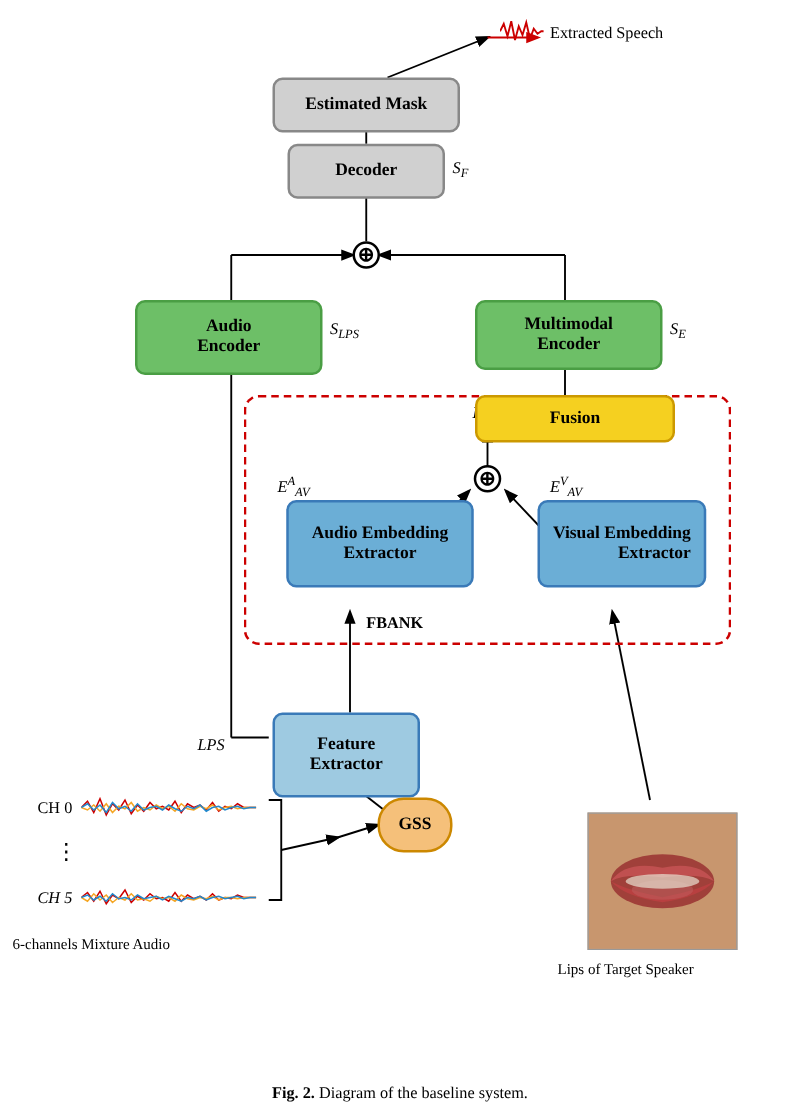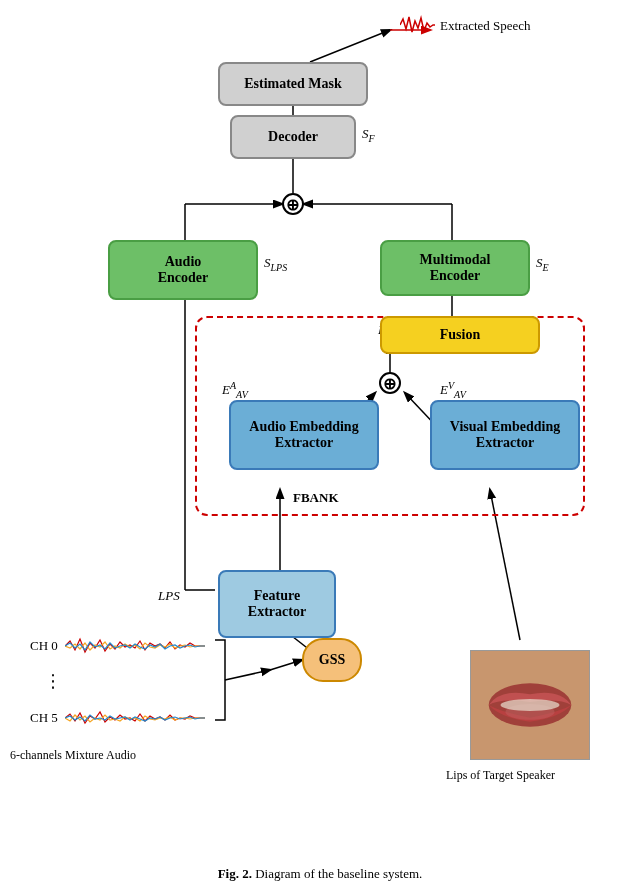--- a/index.html
+++ b/index.html
@@ -222,21 +222,21 @@
 
   <div class="label-text label-italic" style="top:380px; left:440px;">
     <i>E</i><sup style="font-size:10px;">V</sup><sub style="font-size:10px;">AV</sub>
   </div>
 
   <div class="box box-blue" style="left:201px; top:400px; width:150px; height:70px;margin-left:28px;">
     <span style="white-space:pre-line;">Audio Embedding
 Extractor</span>
   </div>
 
-  <div class="box box-blue" style="left:430px; top:400px; width:150px; height:70px;">
+  <div class="box box-blue" style="left:430px; top:400px; width:135px; height:70px;text-align:right;">
     <span style="white-space:pre-line;">Visual Embedding
 Extractor</span>
   </div>
 
   <div class="label-text" style="top:490px; left:253px; font-weight:bold;margin-left:40px;">FBANK</div>
 
   <div class="box box-blue-light" style="left:218px; top:570px; width:118px; height:68px;">
     <span style="white-space:pre-line;">Feature
 Extractor</span>
   </div>
@@ -252,21 +252,21 @@
   <div style="position:absolute; top:636px; left:65px;">
     <svg width="140" height="20" viewBox="0 0 140 20">
       <polyline points="0,10 5,5 10,14 15,3 20,16 25,7 30,12 35,4 40,15 45,8 50,13 55,6 60,11 65,9 70,12 75,5 80,14 85,7 90,10 95,8 100,12 105,6 110,13 115,9 120,11 125,7 130,10 135,10 140,10" fill="none" stroke="#cc0000" stroke-width="1.2"></polyline>
       <polyline points="0,10 5,12 10,8 15,13 20,7 25,14 30,9 35,11 40,6 45,13 50,10 55,12 60,8 65,11 70,9 75,13 80,7 85,11 90,12 95,9 100,11 105,8 110,12 115,10 120,9 125,11 130,10 135,10 140,10" fill="none" stroke="#f5a623" stroke-width="1.2"></polyline>
       <polyline points="0,10 5,7 10,12 15,8 20,14 25,6 30,11 35,9 40,13 45,7 50,12 55,10 60,9 65,12 70,8 75,11 80,13 85,9 90,11 95,8 100,13 105,10 110,9 115,12 120,10 125,9 130,11 135,10 140,10" fill="none" stroke="#2288cc" stroke-width="1.2"></polyline>
     </svg>
   </div>
 
   <div class="label-text" style="top:670px; left:44px; font-size:18px;">⋮</div>
 
-  <div class="label-text" style="top:710px; left:30px;">CH 5</div>
+  <div class="label-text" style="top:710px; left:30px;font-style:italic;">CH 5</div>
 
   <div style="position:absolute; top:708px; left:65px;">
     <svg width="140" height="20" viewBox="0 0 140 20">
       <polyline points="0,10 5,6 10,13 15,5 20,15 25,8 30,11 35,4 40,14 45,9 50,12 55,7 60,11 65,10 70,13 75,6 80,13 85,8 90,11 95,9 100,12 105,7 110,12 115,10 120,11 125,8 130,10 135,10 140,10" fill="none" stroke="#cc0000" stroke-width="1.2"></polyline>
       <polyline points="0,10 5,13 10,7 15,12 20,8 25,14 30,10 35,12 40,7 45,12 50,11 55,13 60,9 65,11 70,10 75,13 80,8 85,11 90,12 95,10 100,11 105,9 110,12 115,10 120,10 125,11 130,10 135,10 140,10" fill="none" stroke="#f5a623" stroke-width="1.2"></polyline>
       <polyline points="0,10 5,8 10,12 15,9 20,13 25,7 30,11 35,10 40,12 45,8 50,11 55,10 60,9 65,12 70,9 75,11 80,13 85,10 90,11 95,9 100,12 105,10 110,9 115,11 120,10 125,9 130,11 135,10 140,10" fill="none" stroke="#2288cc" stroke-width="1.2"></polyline>
     </svg>
   </div>
 
   <div class="label-text" style="top:748px; left:10px; font-size:12px;">6-channels Mixture Audio</div>

